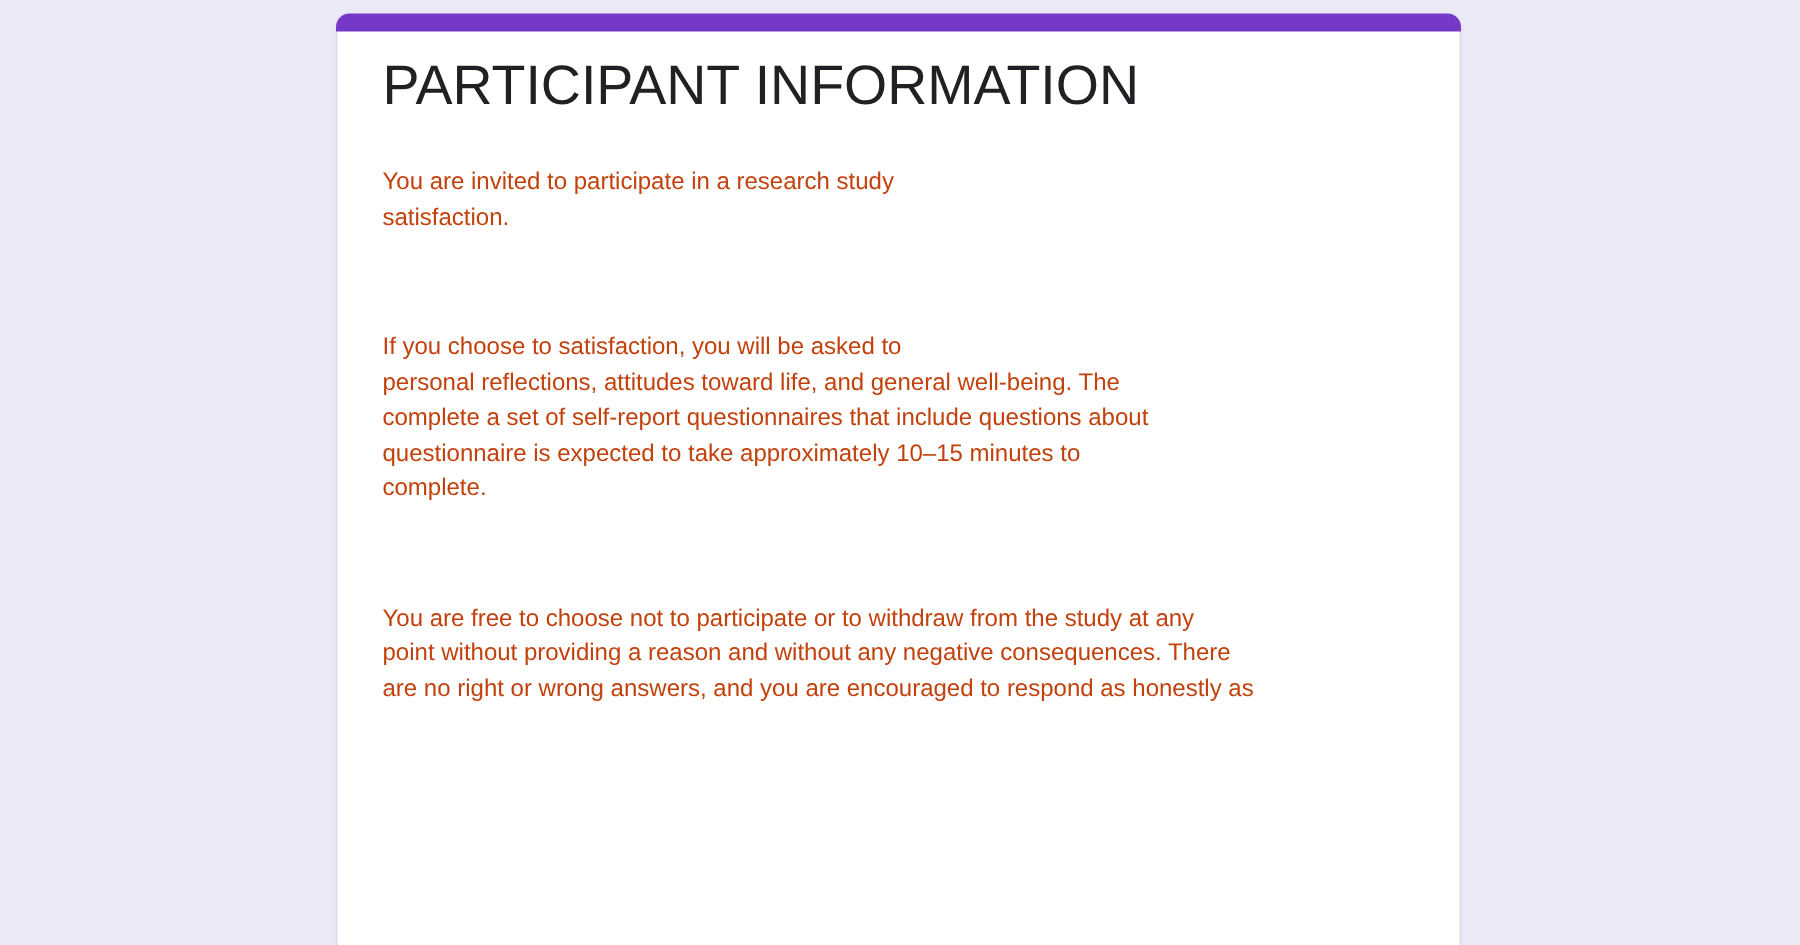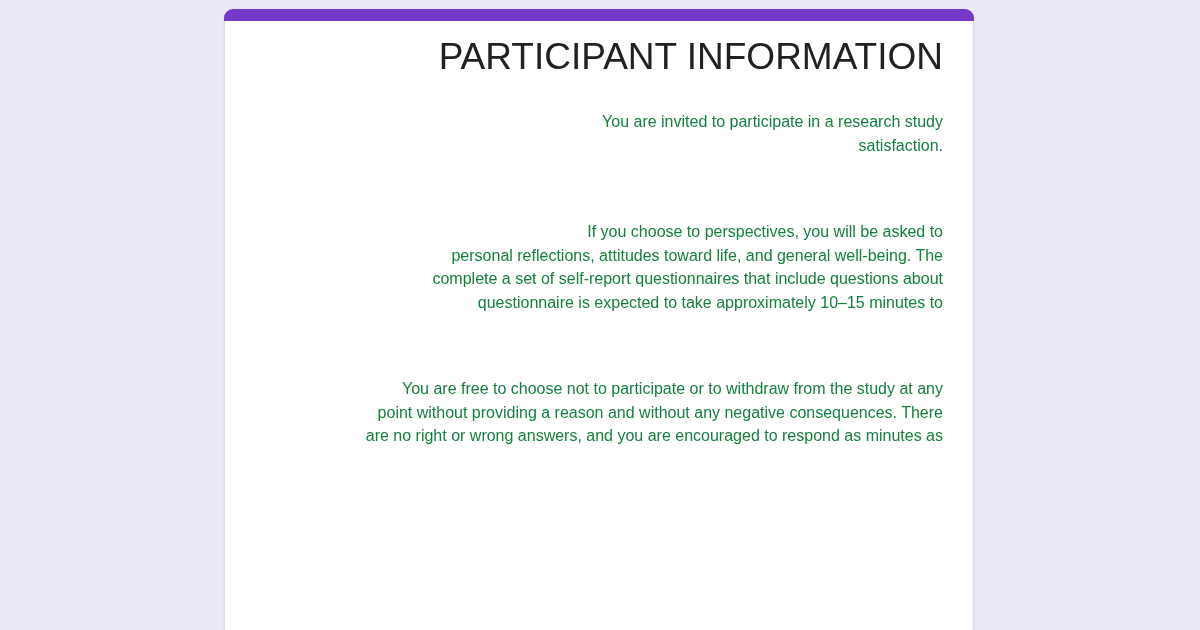--- a/index.html
+++ b/index.html
@@ -32,32 +32,31 @@
     box-shadow: 0 1px 3px rgba(60, 50, 100, 0.06);
   }
   .accent-bar {
     height: 12px;
     margin: -1px -1px 0 -1px;
     border-radius: 9px 9px 0 0;
     
   }
   .card-content {
     padding: 12px 30px 0 30px;
-    text-align: right;
   }
   h1.form-title {
     font-size: 37px;
     font-weight: 400;
     line-height: 44px;
     letter-spacing: 0;
     color: #202124;
     margin: 2px 0 19px 0;
   }
   .description {
-    color: #15803d;
+    color: #c2410c;
     margin-top: 31px;
   }
   .paragraph {
     margin: 0 0 63px 0;
   }
   .line {
     font-size: 16px;
     line-height: 23.5px;
     white-space: pre;
   }
@@ -72,26 +71,27 @@
   <div class="card">
     <div class="accent-bar" style="background: rgb(117, 56, 201);"></div>
     <div class="card-content">
       <h1 class="form-title">PARTICIPANT INFORMATION</h1>
       <div class="description">
           <div class="paragraph">
             <div class="line"><span>You are invited to participate in a research study</span></div>
             <div class="line"><span>satisfaction.</span></div>
           </div>
           <div class="paragraph">
-            <div class="line"><span>If you choose to perspectives, you will be asked to</span></div>
+            <div class="line"><span>If you choose to satisfaction, you will be asked to</span></div>
             <div class="line"><span>personal reflections, attitudes toward life, and general well-being. The</span></div>
             <div class="line"><span>complete a set of self-report questionnaires that include questions about</span></div>
             <div class="line"><span>questionnaire is expected to take approximately </span><strong>10–15 minutes</strong><span> to</span></div>
+            <div class="line"><span>complete.</span></div>
           </div>
           <div class="paragraph">
             <div class="line"><span>You are free to choose not to participate or to withdraw from the study at any</span></div>
             <div class="line"><span>point without providing a reason and without any negative consequences. There</span></div>
-            <div class="line"><span>are no right or wrong answers, and you are encouraged to respond as minutes as</span></div>
+            <div class="line"><span>are no right or wrong answers, and you are encouraged to respond as honestly as</span></div>
           </div>
         </div>
     </div>
   </div>
 </div>
 
 </body></html>

